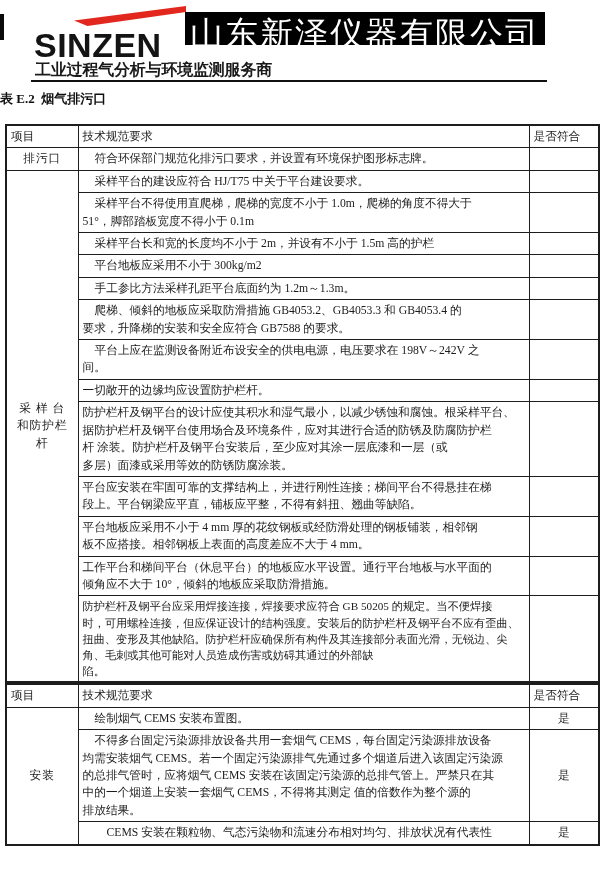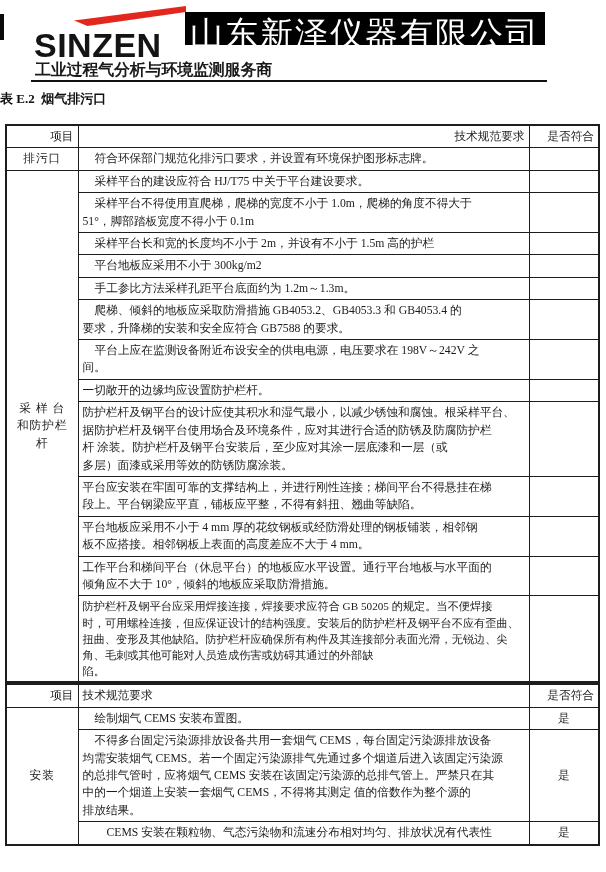--- a/index.html
+++ b/index.html
@@ -63,21 +63,21 @@
   table.spec col.c1 { width: 72px; }
   table.spec col.c2 { width: 451px; }
   table.spec col.c3 { width: 70px; }
   table.spec th, table.spec td {
     border: 1px solid #1d1d1d;
     font-size: 11.7px; line-height: 17.4px;
     font-weight: normal; color: #1c1c1c;
     padding: 2px 4px;
     vertical-align: middle;
   }
-  th.th-c { text-align: right; margin-left: 28px; }
+  th.th-c { text-align: left; margin-left: 28px; }
   th.th-l { text-align: left; padding-left: 15px; }
   td.lbl { text-align: center; white-space: pre-line; letter-spacing: 1px; }
   td.req { text-align: left; white-space: pre-wrap; word-break: break-all; }
   td.req.ind  { text-indent: 12px; }
   td.req.ind2 { text-indent: 24px; }
   td.req.tight { font-size: 11.2px; line-height: 16.2px; margin-top: 48px; }
   td.st { text-align: center; }
 </style>
 </head>
 <body>

